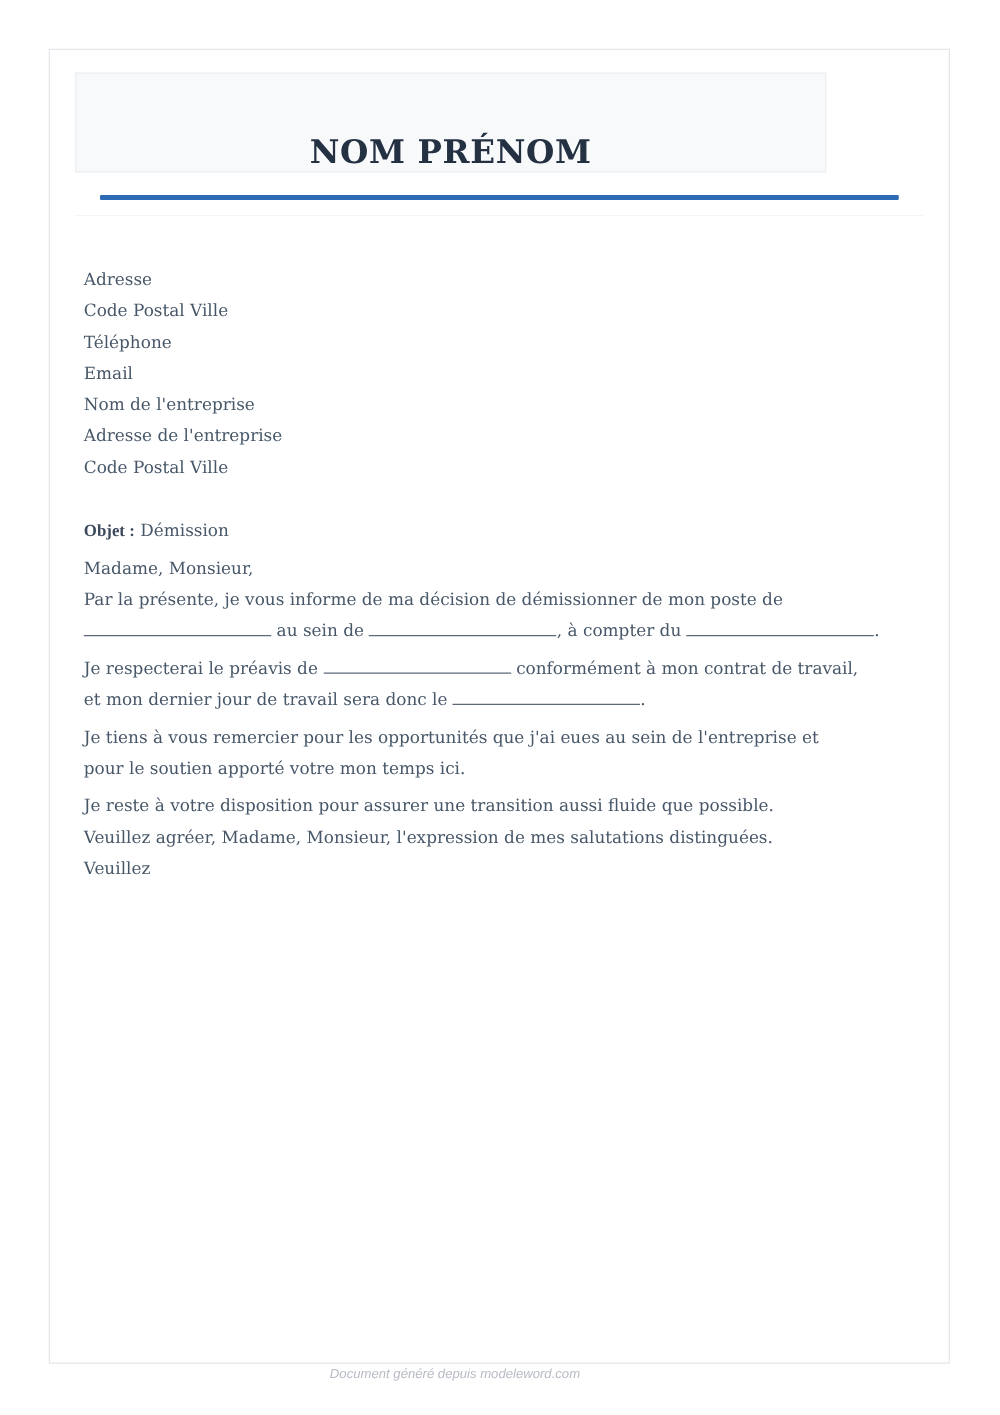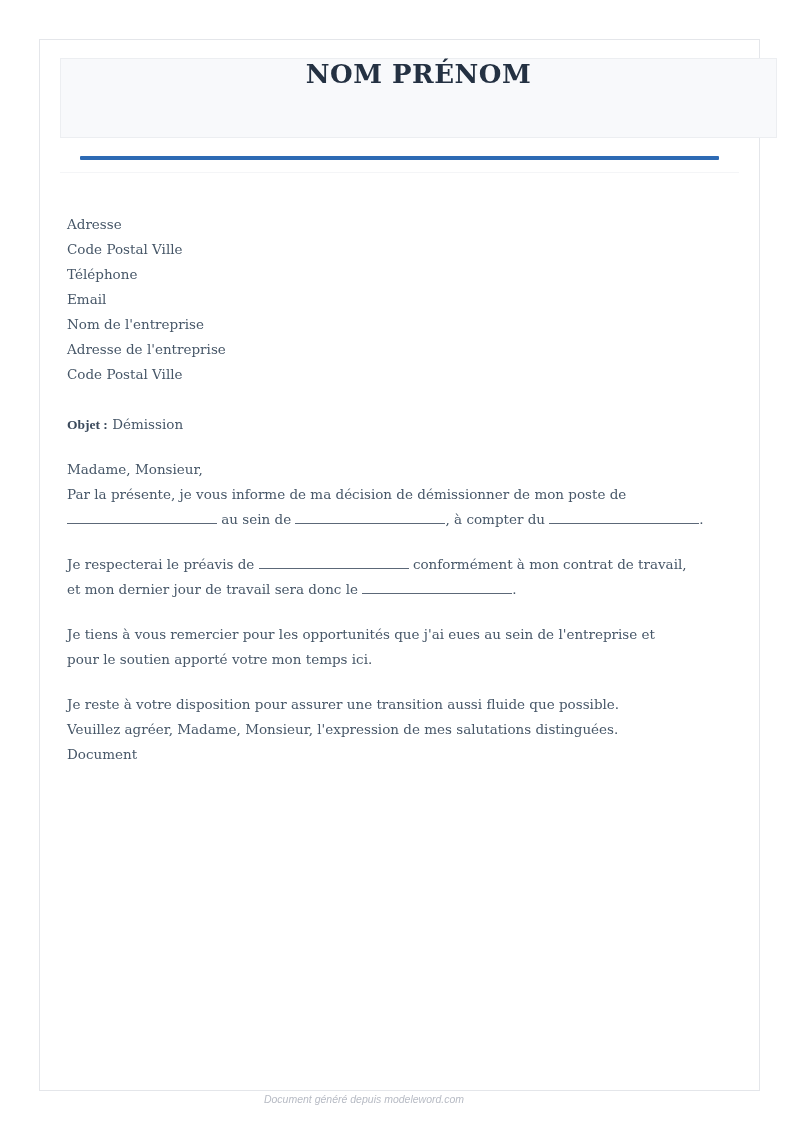--- a/index.html
+++ b/index.html
@@ -18,25 +18,25 @@
   .page {
     position: absolute;
     left: 39px; top: 39px;
     width: 721px; height: 1052px;
     background: #ffffff;
     border: 1px solid #e4e6ea;
   }
   .header-box {
     position: absolute;
     left: 20px; top: 18px;
-    width: 717px; height: 80px;
+    width: 601px; height: 80px;
     background: #f8f9fb;
     border: 1px solid #eceef1;
     display: flex;
-    align-items: flex-start;
+    align-items: flex-end;
     justify-content: center;
   }
   .title {
     margin: 0;
     font-size: 26px;
     font-weight: bold;
     letter-spacing: 0.5px;
     color: #243142;
     font-family: "DejaVu Serif", serif;
   }
@@ -58,21 +58,21 @@
     left: 27px; top: 172px;
     width: 640px;
     color: #475768;
     font-size: 13.5px;
   }
   .line {
     line-height: 25px;
     white-space: nowrap;
   }
   .subject { margin-top: 25px; }
-  .gap-before { margin-top: 20px; }
+  .gap-before { margin-top: 5px; }
   .subject strong { color: #3b4a5c; font-family: Liberation Serif, serif; }
   .blank {
     display: inline-block;
     width: 150px;
     height: 14px;
     border-bottom: 1px solid #5c6878;
     vertical-align: baseline;
   }
   .footer {
     position: absolute;
@@ -120,19 +120,19 @@
 
       <div class="line gap-before"><span>Je respecterai le préavis de</span> <span class="blank"></span> <span>conformément à mon contrat de travail,</span></div>
 
       <div class="line"><span>et mon dernier jour de travail sera donc le</span> <span class="blank"></span><span>.</span></div>
 
       <div class="line gap-before">Je tiens à vous remercier pour les opportunités que j'ai eues au sein de l'entreprise et</div>
       <div class="line">pour le soutien apporté votre mon temps ici.</div>
 
       <div class="line gap-before">Je reste à votre disposition pour assurer une transition aussi fluide que possible.</div>
       <div class="line">Veuillez agréer, Madame, Monsieur, l'expression de mes salutations distinguées.</div>
-      <div class="line">Document</div>
+      <div class="line">Veuillez</div>
 
     </div>
   </div>
 
   <div class="footer">Document généré depuis modeleword.com</div>
 </div>
 
 </body></html>

